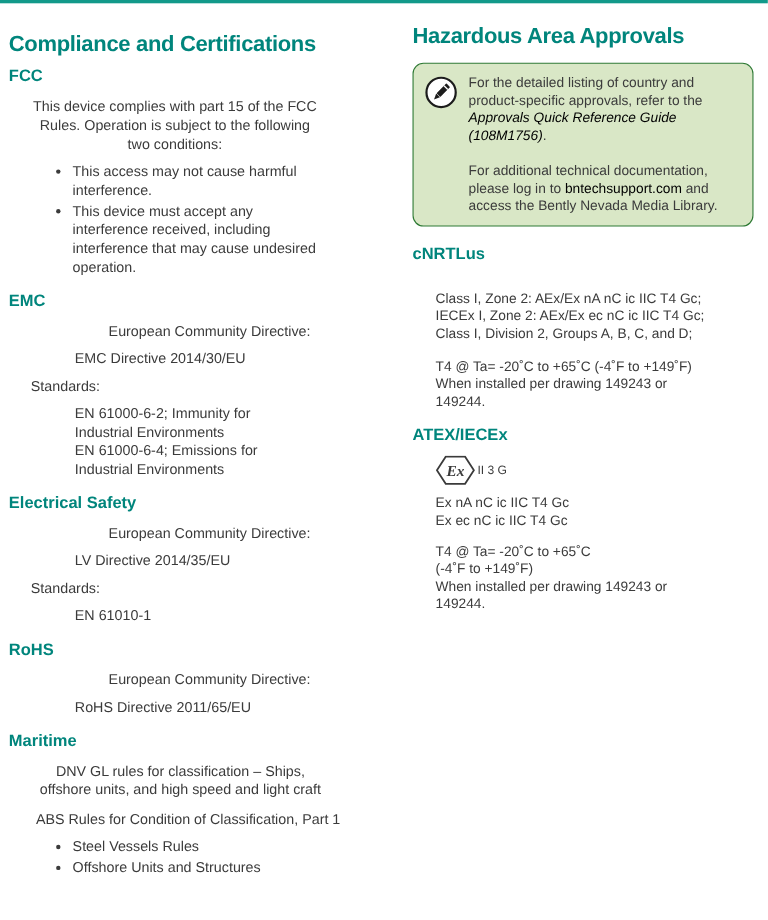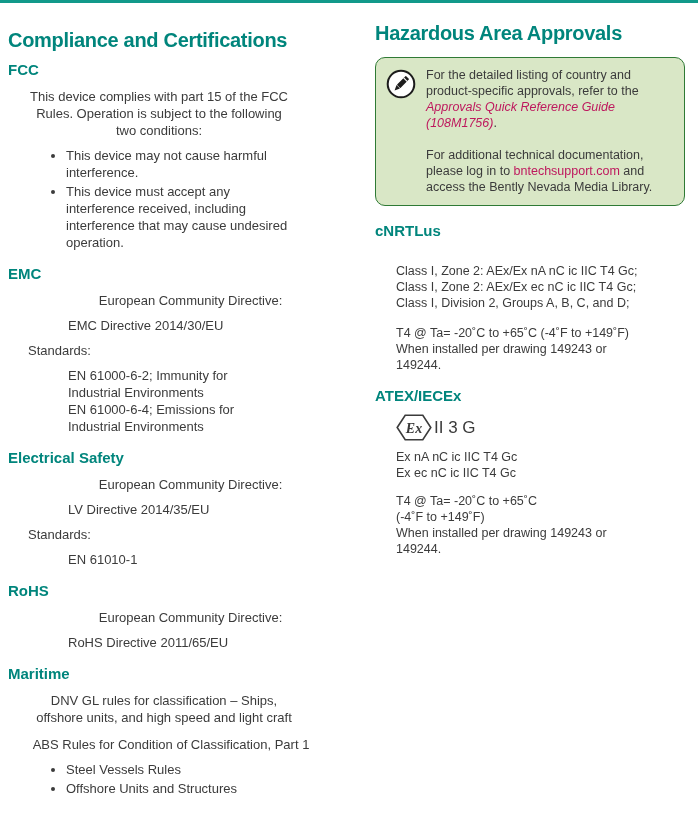--- a/index.html
+++ b/index.html
@@ -34,46 +34,46 @@
   
   .rbody { font-size: 12.5px; line-height: 16px; }
   .rind  { margin-left: 21px; }
 
   .note-box { margin-top: 12px; width: 310px; background: #d9e7c6;
               border: 1.6px solid #2f7a35; border-radius: 10px;
               padding: 9px 12px 10px 10px; display: flex; gap: 10px; }
   .note-icon { flex: 0 0 30px; width: 30px; height: 30px; margin-top: 2px; }
   .note-text { font-size: 12.5px; line-height: 16px; max-width: 244px; }
   .note-gap { height: 16px; }
-  .link { color: #be185d; cursor: pointer; }
+  .link { color: #000000; cursor: pointer; }
   .link.it { font-style: italic; }
 
   .class-lines { margin-top: 24px; }
   .temp-block { margin-top: 14px; }
   .nowrap { white-space: nowrap; }
   .wrap250 { max-width: 252px; }
 
   .exmark-row { margin-top: 10px; margin-left: 21px; display: flex; align-items: center; }
   .exmark-row svg { display: block; }
-  .exmark-suffix { font-size: 17px; line-height: 14px; margin-left: 2px; }
+  .exmark-suffix { font-size: 11px; line-height: 14px; margin-left: 2px; }
   .ex-lines { margin-top: 8px; }
 </style>
 </head>
 <body>
 
 <div class="top-rule"></div>
 
 <div class="col-left">
   <div class="h1">Compliance and Certifications</div>
 
   <div>
     <div class="h2 first">FCC</div>
     <div class="body p ind1 w-narrow">This device complies with part 15 of the FCC Rules. Operation is subject to the following two conditions:</div>
     <ul class="bullets body">
-      <li>This device may not cause harmful interference.</li>
+      <li>This access may not cause harmful interference.</li>
       <li>This device must accept any interference received, including interference that may cause undesired operation.</li>
     </ul>
   </div>
 
   <div>
     <div class="h2">EMC</div>
     <div class="body p ind1">European Community Directive:</div>
     <div class="body p-tight ind2">EMC Directive 2014/30/EU</div>
     <div class="body p-tight ind1">Standards:</div>
     <div class="body p-tight ind2 w-narrow" style="max-width:176px;">EN 61000-6-2; Immunity for Industrial Environments</div>
@@ -127,21 +127,21 @@
       <div>
         <span>For additional technical documentation, please log in to </span><span class="link">bntechsupport.com</span><span> and access the Bently Nevada Media Library.</span>
       </div>
     </div>
   </div>
 
   <div>
     <div class="h2" style="margin-top:16px;">cNRTLus</div>
     <div class="rbody rind class-lines">
       <div class="nowrap">Class I, Zone 2: AEx/Ex nA nC ic IIC T4 Gc;</div>
-      <div class="nowrap">Class I, Zone 2: AEx/Ex ec nC ic IIC T4 Gc;</div>
+      <div class="nowrap">IECEx I, Zone 2: AEx/Ex ec nC ic IIC T4 Gc;</div>
       <div class="nowrap">Class I, Division 2, Groups A, B, C, and D;</div>
     </div>
     <div class="rbody rind temp-block">
       <div class="nowrap">T4 @ Ta= -20˚C to +65˚C (-4˚F to +149˚F)</div>
       <div class="wrap250">When installed per drawing 149243 or 149244.</div>
     </div>
   </div>
 
   <div>
     <div class="h2">ATEX/IECEx</div>

